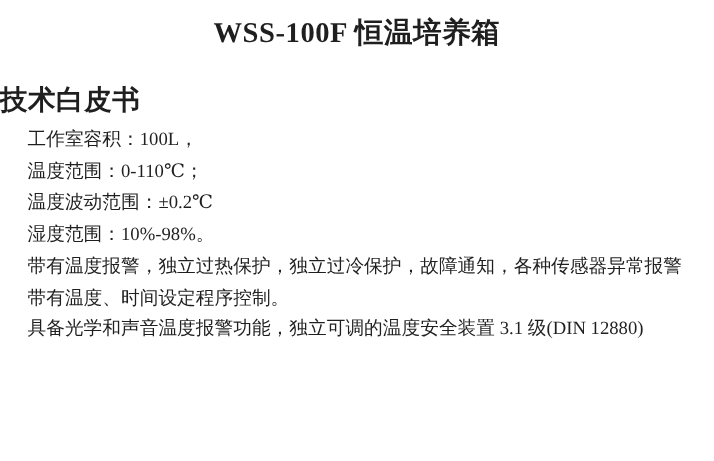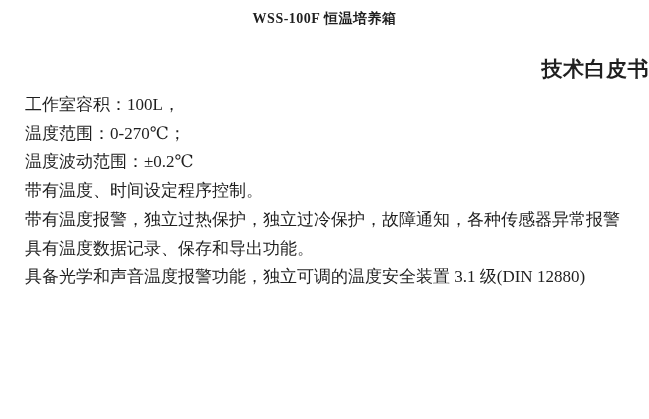--- a/index.html
+++ b/index.html
@@ -10,33 +10,33 @@
   .page {
     position: relative;
     width: 649px;
     height: 419px;
     background: #ffffff;
     color: #1f1f1f;
     font-family: "Liberation Serif", "DejaVu Serif", serif;
     overflow: hidden;
   }
   .doc-title {
-    margin: 0;
+    margin: 11px;
     padding-top: 7px;
     text-align: center;
-    font-size: 14px;
+    font-size: 26px;
     font-weight: bold;
     line-height: 23px;
     letter-spacing: 0.5px;
   }
   .doc-subtitle {
     margin: 0;
     padding-top: 28px;
-    text-align: right;
-    font-size: 21px;
+    text-align: left;
+    font-size: 25px;
     font-weight: bold;
     line-height: 23px;
     letter-spacing: 0.5px;
   }
   .doc-body {
     padding: 10px 16px 0 25px;
     font-size: 17px;
     line-height: 28.7px;
   }
   .spec-line {
@@ -44,20 +44,20 @@
   }
 </style>
 </head>
 <body>
 
 <div class="page">
   <h1 class="doc-title">WSS-100F 恒温培养箱</h1>
   <h2 class="doc-subtitle">技术白皮书</h2>
   <div class="doc-body">
     <div class="spec-line">工作室容积：100L，</div>
-    <div class="spec-line">温度范围：0-270℃；</div>
+    <div class="spec-line">温度范围：0-110℃；</div>
     <div class="spec-line">温度波动范围：±0.2℃</div>
+    <div class="spec-line">湿度范围：10%-98%。</div>
+    <div class="spec-line">带有温度报警，独立过热保护，独立过冷保护，故障通知，各种传感器异常报警</div>
     <div class="spec-line">带有温度、时间设定程序控制。</div>
-    <div class="spec-line">带有温度报警，独立过热保护，独立过冷保护，故障通知，各种传感器异常报警</div>
-    <div class="spec-line">具有温度数据记录、保存和导出功能。</div>
     <div class="spec-line">具备光学和声音温度报警功能，独立可调的温度安全装置 3.1 级(DIN 12880)</div>
   </div>
 </div>
 
 </body></html>

